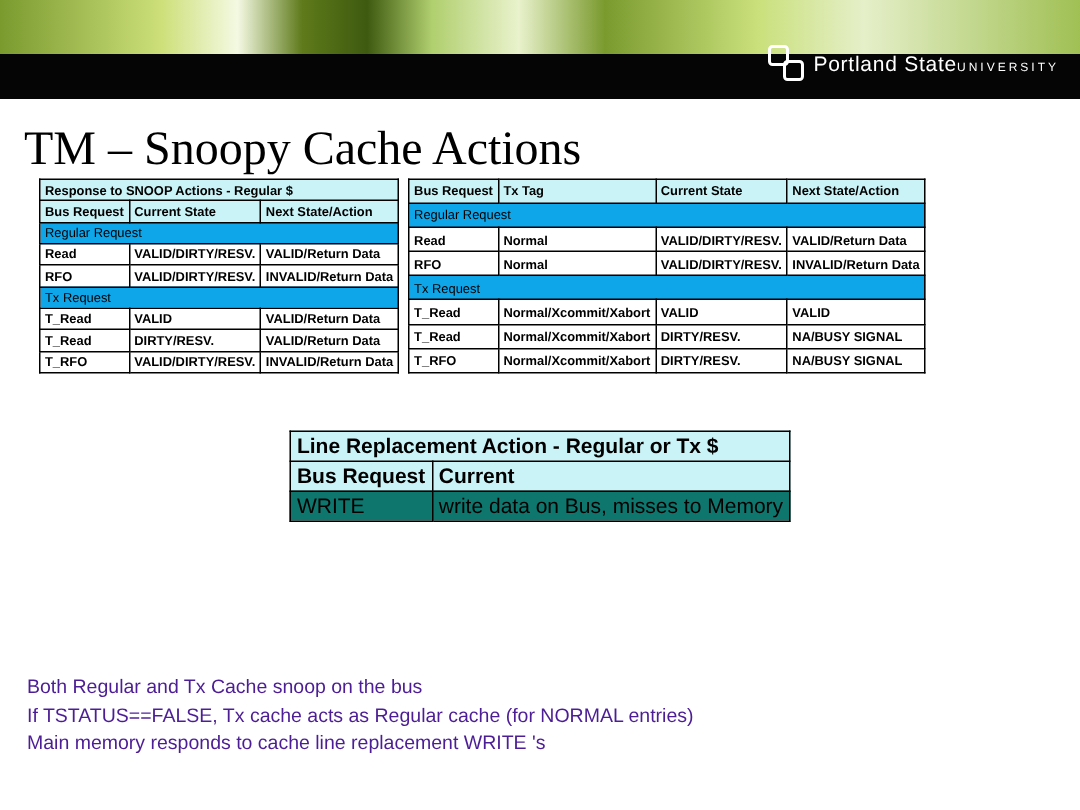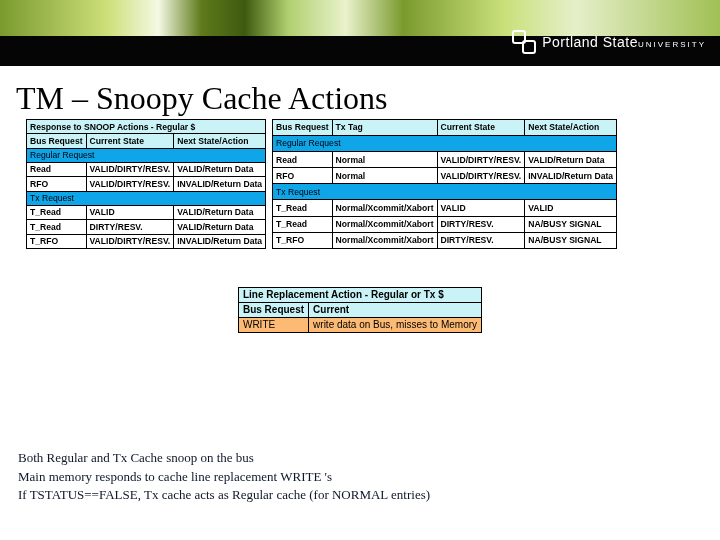--- a/index.html
+++ b/index.html
@@ -88,41 +88,40 @@
   .tbl .hdr2 { background: #c9f3f7; font-weight: 700; }
   .tbl .sect { background: #0ea5e9; font-weight: 400; }
 
   .center-tbl-wrap {
     display: flex;
     justify-content: center;
     margin-top: 38px;
   }
   .center-tbl {
     border-collapse: collapse;
-    font-size: 10px;
+    font-size: 14px;
     color: #000;
   }
   .center-tbl td, .center-tbl th {
     border: 1px solid #000;
     padding: 1.5px 4px;
     text-align: left;
     font-weight: 400;
-    background: #fdba74;
+    background: #0f766e;
   }
   .center-tbl .hdr  { background: #c9f3f7; font-weight: 700; }
   .center-tbl .hdr2 { background: #c9f3f7; font-weight: 700; }
 
   .notes {
     position: absolute;
     left: 18px;
     bottom: 36px;
     font-size: 13px;
     line-height: 1.4;
-    color: #0f172a;
-    font-family: Liberation Serif, serif;
+    color: #4c1d95;
   }
 </style>
 </head>
 <body>
 
 <div class="banner">
   <div class="banner-bar"></div>
   <div class="logo">
     <div class="logo-mark">
       <div class="loop l1"></div>
@@ -244,15 +243,15 @@
     <tr>
       <td>WRITE</td>
       <td>write data on Bus, misses to Memory</td>
     </tr>
   </tbody>
     </table>
 </div>
 
 <div class="notes">
   <div>Both Regular and Tx Cache snoop on the bus</div>
+  <div>If TSTATUS==FALSE, Tx cache acts as Regular cache (for NORMAL entries)</div>
   <div>Main memory responds to cache line replacement  WRITE 's</div>
-  <div>If TSTATUS==FALSE, Tx cache acts as Regular cache (for NORMAL entries)</div>
 </div>
 
 </body></html>

